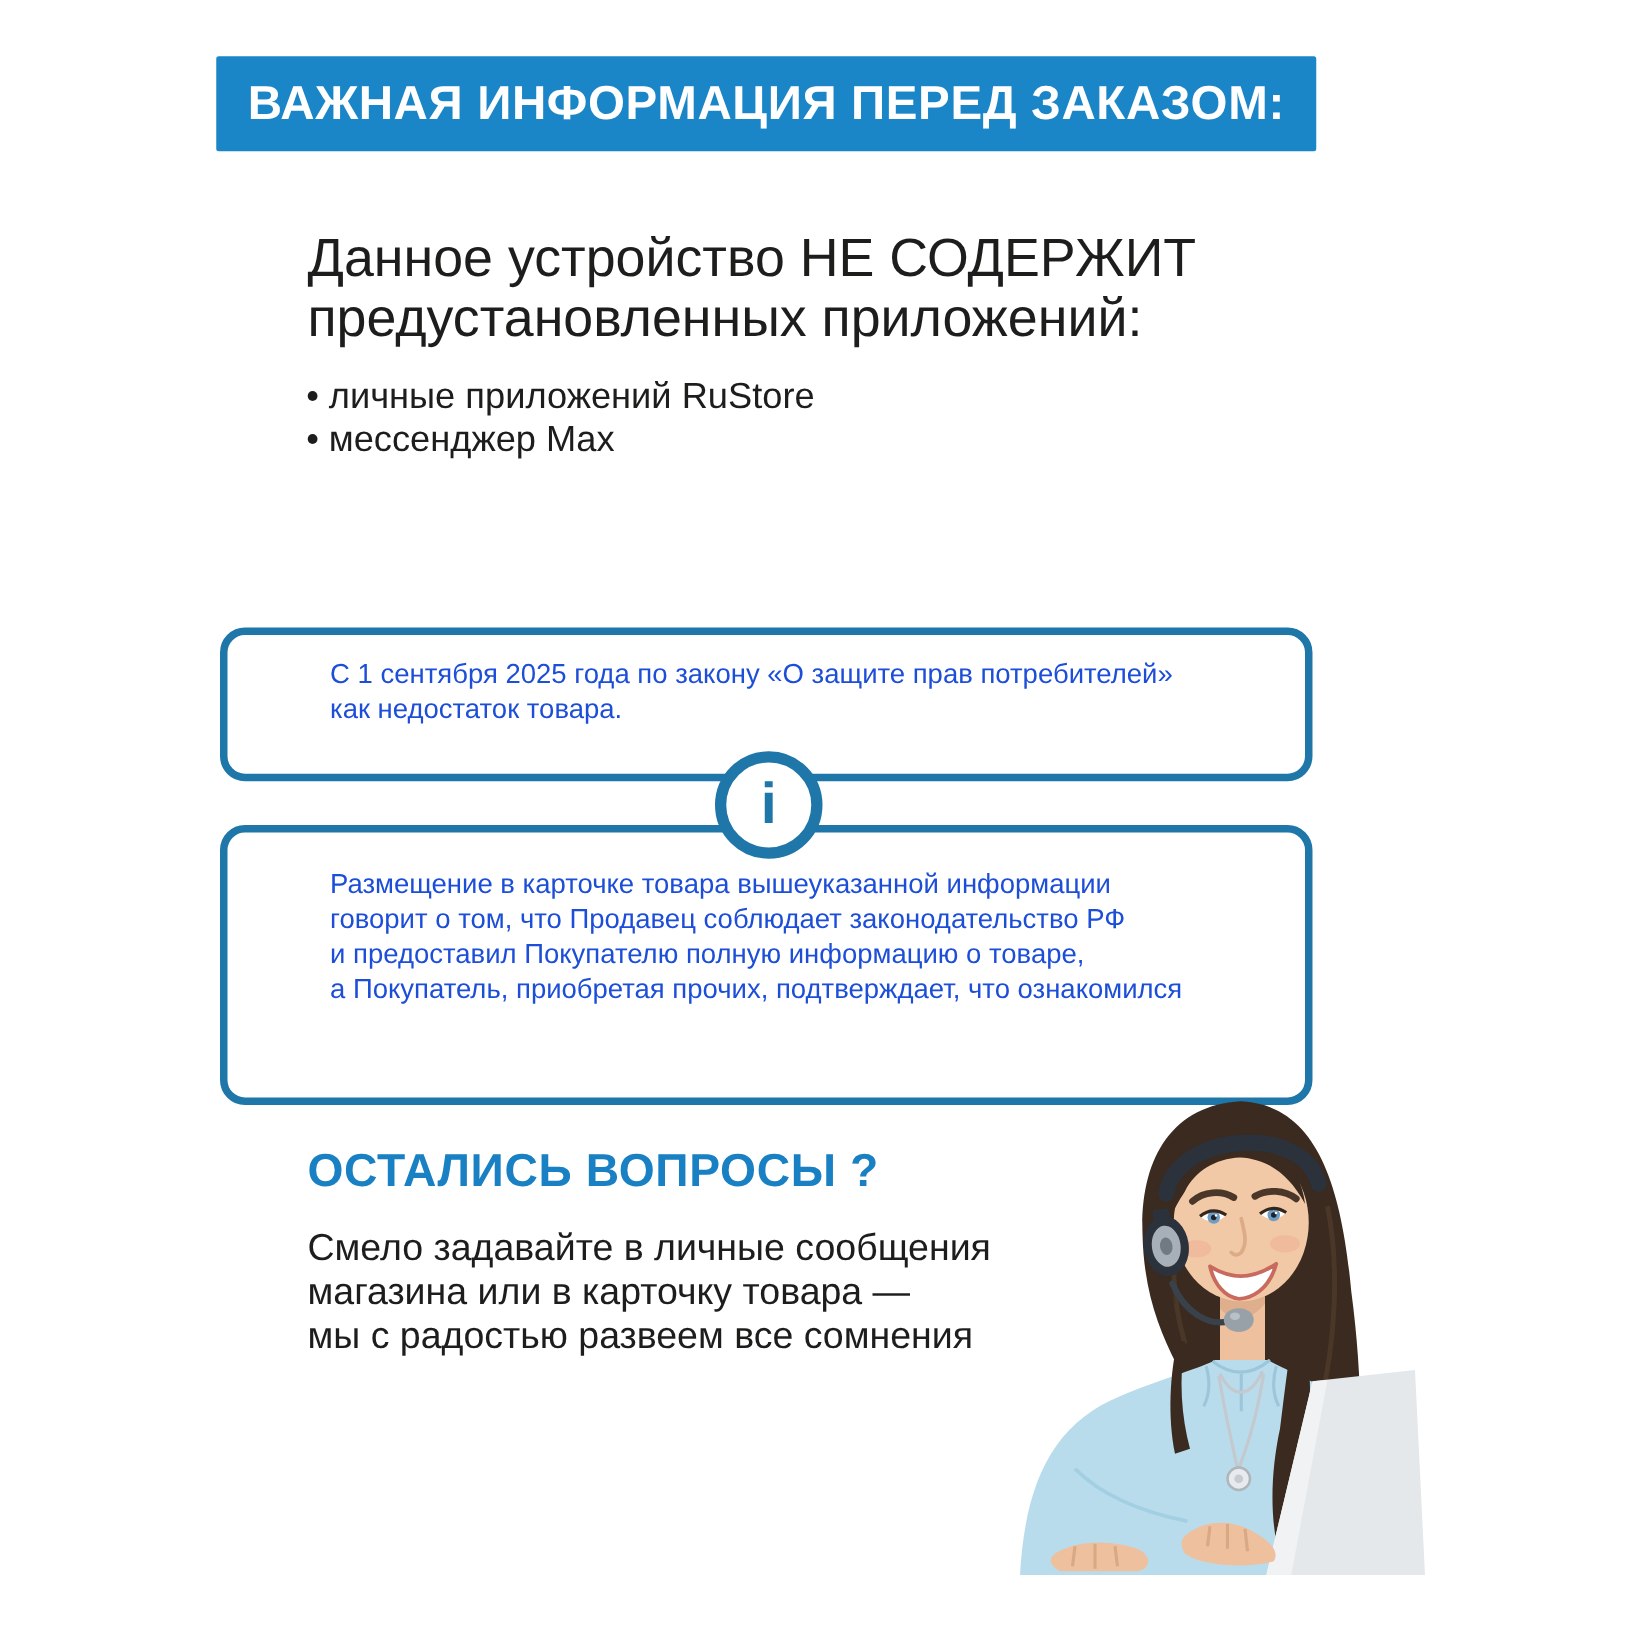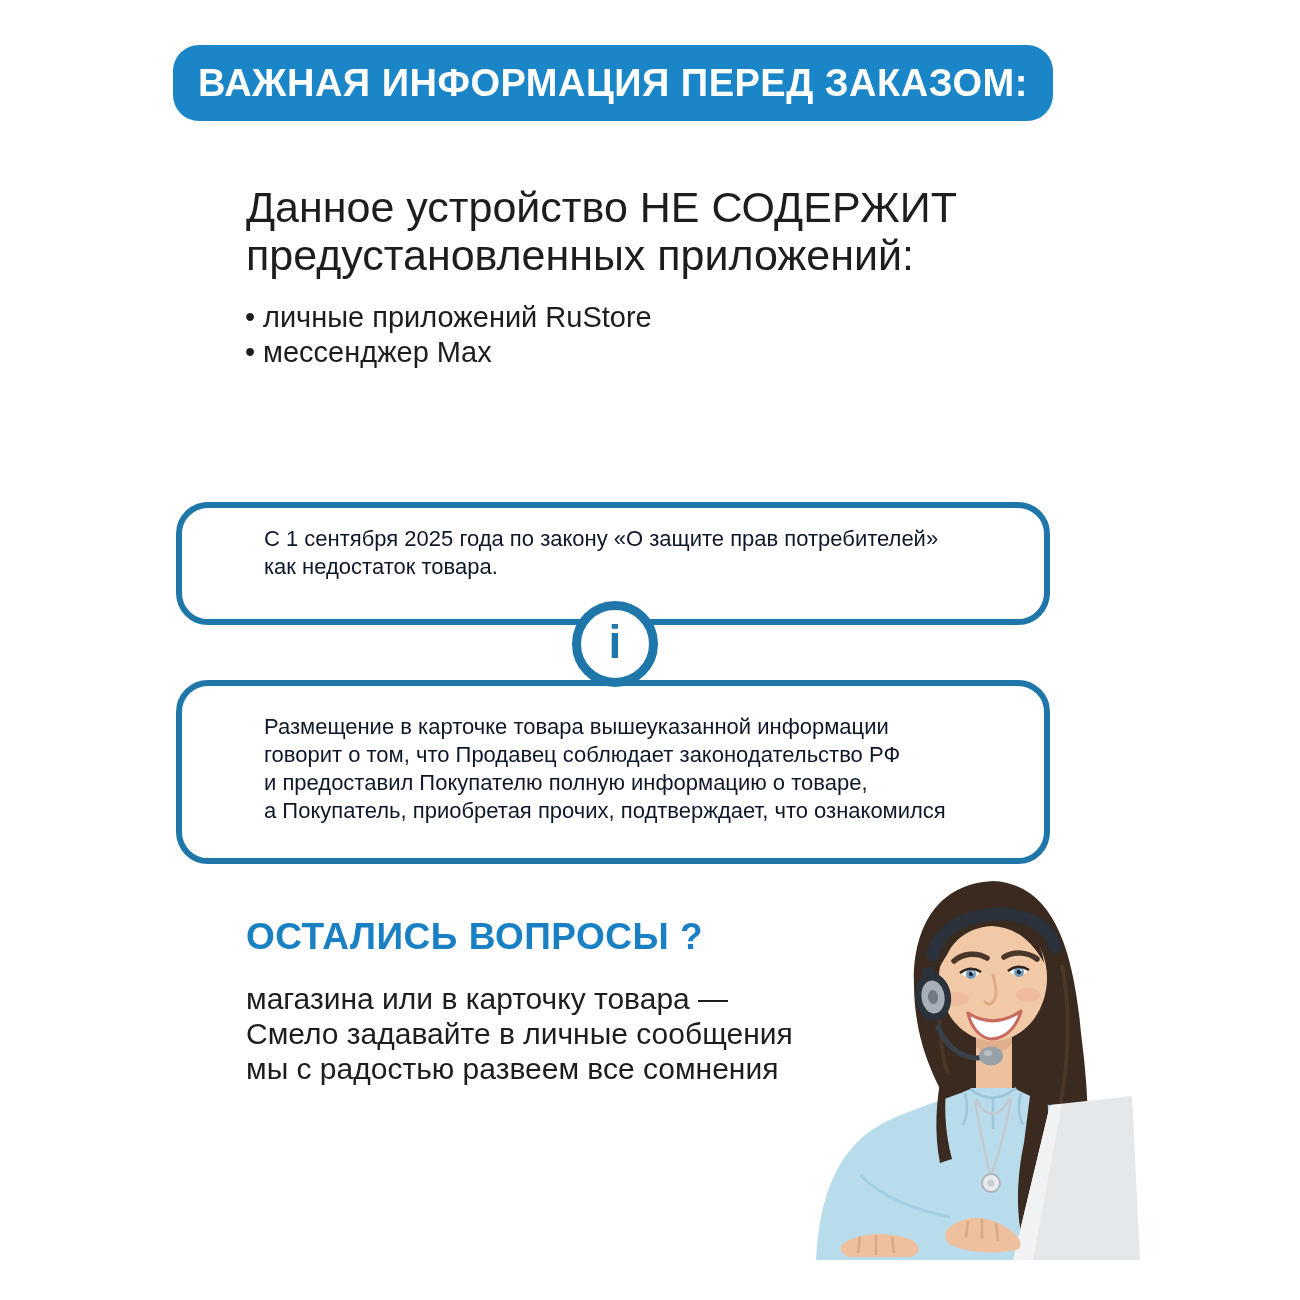--- a/index.html
+++ b/index.html
@@ -8,40 +8,40 @@
     --blue-text:#1980c3;
     --ink:#1d1d1b;
   }
   *{margin:0;padding:0;box-sizing:border-box;}
   html,body{width:1300px;height:1300px;background:#fff;}
   body{font-family:"Liberation Sans", sans-serif;color:var(--ink);}
   #canvas{position:relative;width:1300px;height:1300px;background:#fff;overflow:hidden;}
 
   .banner{
     position:absolute;left:173px;top:45px;width:880px;height:76px;
-    background:var(--banner);border-radius:26px;
+    background:var(--banner);border-radius:2px;
     display:flex;align-items:center;justify-content:center;
     color:#fff;font-weight:700;font-size:38px;letter-spacing:.5px;white-space:nowrap;
   }
 
   .intro-heading{position:absolute;left:246px;top:183px;font-size:43px;line-height:48px;}
 
   .bullet-list{position:absolute;left:247px;top:300px;list-style:none;font-size:29px;line-height:35px;}
   .bullet-list li{position:relative;padding-left:16px;}
   .bullet-dot{position:absolute;left:-2px;top:0;}
 
   .bullet-cont{position:absolute;left:258px;top:370px;font-size:29px;line-height:35px;}
 
   .note-box{
     position:absolute;left:176px;width:874px;background:#fff;
-    border:6px solid var(--border);border-radius:32px;
-    font-size:22px;line-height:28px;color:#0f172a;
+    border:6px solid var(--border);border-radius:20px;
+    font-size:22px;line-height:28px;color:#1d4ed8;
   }
   .note-box.box1{top:502px;height:123px;padding:17px 30px 0 82px;}
-  .note-box.box2{top:680px;height:184px;padding:27px 30px 16px 82px;}
+  .note-box.box2{top:660px;height:224px;padding:27px 30px 16px 82px;}
 
   .info-badge{
     position:absolute;left:572px;top:601px;width:86px;height:86px;
     background:#fff;border:9px solid var(--border);border-radius:50%;
     display:flex;align-items:center;justify-content:center;
     color:var(--border);font-size:46px;font-weight:700;z-index:5;
   }
   .info-badge span{transform:translateY(-2px);}
 
   .questions-heading{
@@ -91,22 +91,22 @@
   <div class="note-box box2">
     <div>Размещение в карточке товара вышеуказанной информации</div>
     <div>говорит о том, что Продавец соблюдает законодательство РФ</div>
     <div>и предоставил Покупателю полную информацию о товаре,</div>
     <div>а Покупатель, приобретая прочих, подтверждает, что ознакомился</div>
   </div>
 
   <div class="questions-heading">ОСТАЛИСЬ ВОПРОСЫ ?</div>
 
   <div class="questions-text">
+    <div>Смело задавайте в личные сообщения</div>
     <div>магазина или в карточку товара —</div>
-    <div>Смело задавайте в личные сообщения</div>
     <div>мы с радостью развеем все сомнения</div>
   </div>
 
   <div class="agent">
     <svg viewBox="0 0 345 385" xmlns="http://www.w3.org/2000/svg">
 
       <g>
         <path d="M193,6 C136,9 112,54 114,112 C115,158 127,188 141,216 C149,238 151,268 146,300 C142,326 136,344 130,358 L172,356 C181,324 186,295 188,268 C206,282 234,302 240,346 L284,338 C291,278 289,218 281,158 C273,70 252,9 193,6 Z" fill="#3a2a1f"></path>
         <path d="M150,70 C135,110 136,160 148,200" stroke="#5a4430" stroke-width="4" fill="none" opacity="0.5"></path>
         <path d="M262,90 C272,140 268,200 256,250" stroke="#5a4430" stroke-width="4" fill="none" opacity="0.5"></path>

